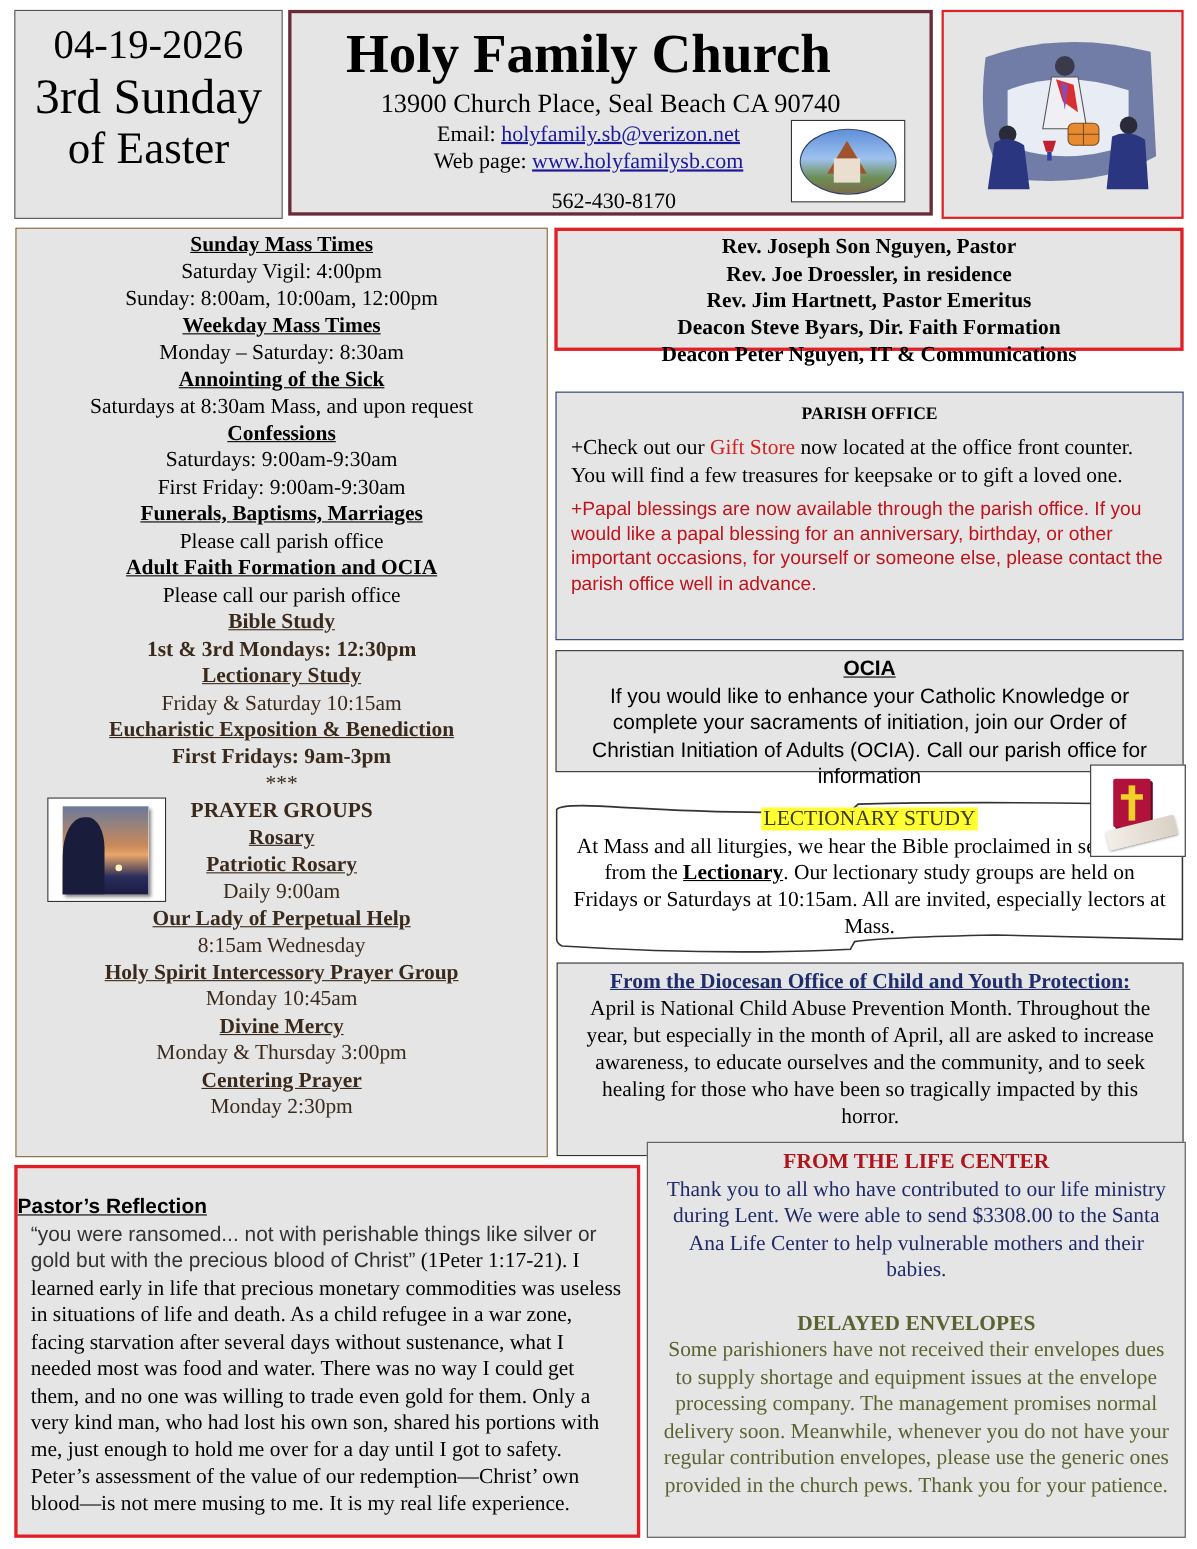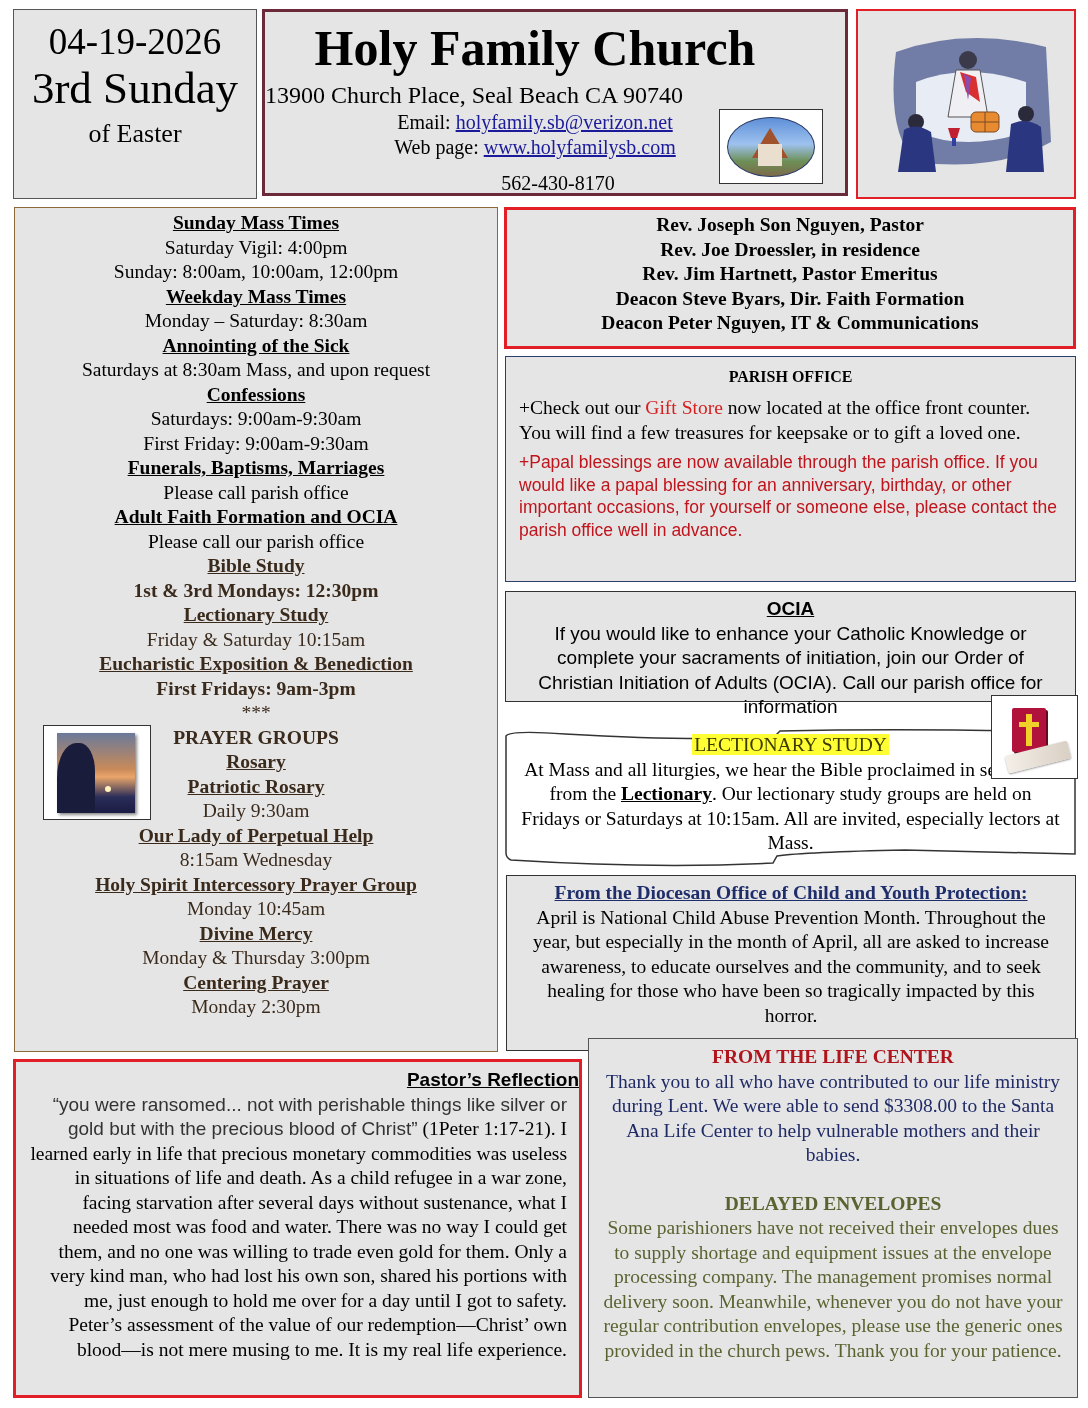--- a/index.html
+++ b/index.html
@@ -5,47 +5,47 @@
   html, body { margin:0; padding:0; background:#ffffff; }
   body { width:1088px; height:1408px; position:relative; overflow:hidden; font-family:"Liberation Serif", serif; color:#000; }
   .box { position:absolute; box-sizing:border-box; background:#e5e5e5; }
   .u { text-decoration:underline; }
   .b { font-weight:bold; }
 
   
   #date-box { left:13px; top:9px; width:244px; height:190px; border:1.5px solid #555; text-align:center; }
   #date-box .d1 { font-size:37px; line-height:40px; margin-top:12px; }
   #date-box .d2 { font-size:45px; line-height:48px; margin-top:2px; }
-  #date-box .d3 { font-size:26px; line-height:44px; }
+  #date-box .d3 { font-size:41px; line-height:44px; }
 
   
   #header-box { left:262px; top:9px; width:586px; height:187px; border:3px solid #6b2a3a; }
   #header-box .title { position:absolute; left:0; width:540px; top:10px; text-align:center; font-weight:bold; font-size:50px; line-height:52px; }
-  #header-box .addr { position:absolute; left:0; width:580px; top:70px; font-size:24px; line-height:26px; }
+  #header-box .addr { position:absolute; left:0; width:580px; top:70px; text-align:center; font-size:24px; line-height:26px; }
   #header-box .line { position:absolute; left:0; width:580px; text-align:center; font-size:20px; line-height:22px; }
   #header-box a { color:#1a1a9a; text-decoration:underline; }
   #church-photo { position:absolute; left:454px; top:97px; width:102px; height:73px; border:1.5px solid #333; background:#fff; display:flex; align-items:center; justify-content:center; }
   #church-photo .oval { width:86px; height:58px; border-radius:50%; background:linear-gradient(#5e8fd8 0%, #9ec2ef 45%, #6d8f55 75%, #7c6a4a 100%); position:relative; overflow:hidden; border:1px solid #2b3a66; }
   #church-photo .roof { position:absolute; left:24px; top:10px; width:0; height:0; border-left:18px solid transparent; border-right:18px solid transparent; border-bottom:30px solid #a0522d; }
   #church-photo .wall { position:absolute; left:30px; top:26px; width:24px; height:22px; background:#eadfcf; }
 
   
   #art-box { left:856px; top:9px; width:220px; height:190px; border:2px solid #e21f26; display:flex; align-items:center; justify-content:center; }
 
   
   #schedule-box { left:14px; top:207px; width:484px; height:845px; border:1.5px solid #8b6a3a; text-align:center; font-size:19.5px; line-height:24.5px; padding-top:3px; }
   #schedule-box .h { font-weight:bold; text-decoration:underline; }
   #schedule-box .brown { color:#3a2a1c; }
   #prayer-img { position:absolute; left:30px; top:520px; width:106px; height:93px; border:1.5px solid #333; background:#fff; }
   #prayer-img .pic { position:absolute; left:13px; top:7px; width:78px; height:80px; background:linear-gradient(#6a7a9a 0%, #c98a5a 45%, #e9a56a 55%, #2b2d5a 80%, #1a1c44 100%); box-shadow:2px 2px 3px #888; }
   #prayer-img .sil { position:absolute; left:0; top:10px; width:38px; height:70px; background:#1a1c3c; border-radius:50% 40% 0 0; }
   #prayer-img .sun { position:absolute; left:48px; top:53px; width:6px; height:6px; border-radius:50%; background:#fff3c0; }
 
   
-  #clergy-box { left:504px; top:207px; width:572px; height:142px; border:3px solid #e21f26; text-align:center; font-weight:bold; font-size:19.5px; line-height:24.5px; padding-top:3px; }
+  #clergy-box { left:504px; top:207px; width:572px; height:112px; border:3px solid #e21f26; text-align:center; font-weight:bold; font-size:19.5px; line-height:24.5px; padding-top:3px; }
 
   
   #office-box { left:505px; top:356px; width:571px; height:226px; border:1.5px solid #2b3f6b; }
   #office-box .t { text-align:center; font-weight:bold; font-size:16px; margin-top:8px; line-height:24px; }
   #office-box .p1 { font-size:19.5px; line-height:25px; padding:6px 12px 0 13px; }
   #office-box .red { color:#d42020;text-align:center; }
   #office-box .p2 { font-family:"Liberation Sans", sans-serif; color:#c0141c; font-size:17.5px; line-height:22.5px; padding:6px 12px 0 13px; }
 
   
   #ocia-box { left:505px; top:591px; width:571px; height:111px; border:1.5px solid #333; text-align:center; font-family:"Liberation Sans", sans-serif; font-size:19px; line-height:24.5px; padding-top:5px; }
@@ -60,21 +60,21 @@
   #bible-img .book { position:absolute; left:20px; top:12px; width:34px; height:44px; background:#b0123c; border-radius:2px; box-shadow:2px 2px 0 #6a0a22; }
   #bible-img .cross-v { position:absolute; left:14px; top:6px; width:6px; height:32px; background:#f2d02a; }
   #bible-img .cross-h { position:absolute; left:7px; top:14px; width:20px; height:5px; background:#f2d02a; }
   #bible-img .open { position:absolute; left:14px; top:52px; width:64px; height:18px; background:linear-gradient(100deg,#f4efe8,#d9cfc4); transform:rotate(-14deg); border-radius:2px; box-shadow:0 1px 2px #999; }
 
   
   #dio-box { left:506px; top:875px; width:570px; height:176px; border:1.5px solid #333; text-align:center; font-size:19.5px; line-height:24.5px; padding-top:5px; }
   #dio-box .t { font-weight:bold; text-decoration:underline; color:#1f2d6b; }
 
   
-  #reflect-box { left:13px; top:1059px; width:569px; height:339px; border:3px solid #e21f26; text-align:right; font-size:19.5px; line-height:24.5px; padding-top:6px; }
+  #reflect-box { left:13px; top:1059px; width:569px; height:339px; border:3px solid #e21f26; text-align:left; font-size:19.5px; line-height:24.5px; padding-top:24px; }
   #reflect-box .t { font-family:"Liberation Sans", sans-serif; font-weight:bold; text-decoration:underline; font-size:19px; }
   #reflect-box .q { font-family:"Liberation Sans", sans-serif; color:#333; font-size:19px; }
 
   
   #life-box { left:588px; top:1038px; width:490px; height:360px; border:1.5px solid #555; text-align:center; font-size:19.5px; line-height:24.5px; padding-top:6px; }
   #life-box .t { color:#b0141c; font-weight:bold; }
   #life-box .navy { color:#1f2a66; }
   #life-box .t2 { color:#5a6330; font-weight:bold; margin-top:24px; }
   #life-box .olive { color:#5a6330; }
 </style>
@@ -164,21 +164,21 @@
     <div class="h brown">Eucharistic Exposition &amp; Benediction</div>
     <div class="b brown">First Fridays: 9am-3pm</div>
   </div>
   <div class="brown">***</div>
   <div class="b brown">PRAYER GROUPS</div>
   <div>
     <div class="h brown">Rosary</div>
   </div>
   <div>
     <div class="h brown">Patriotic Rosary</div>
-    <div class="brown">Daily 9:30am</div>
+    <div class="brown">Daily 9:00am</div>
   </div>
   <div>
     <div class="h brown">Our Lady of Perpetual Help</div>
     <div class="brown">8:15am Wednesday</div>
   </div>
   <div>
     <div class="h brown">Holy Spirit Intercessory Prayer Group</div>
     <div class="brown">Monday 10:45am</div>
   </div>
   <div>

